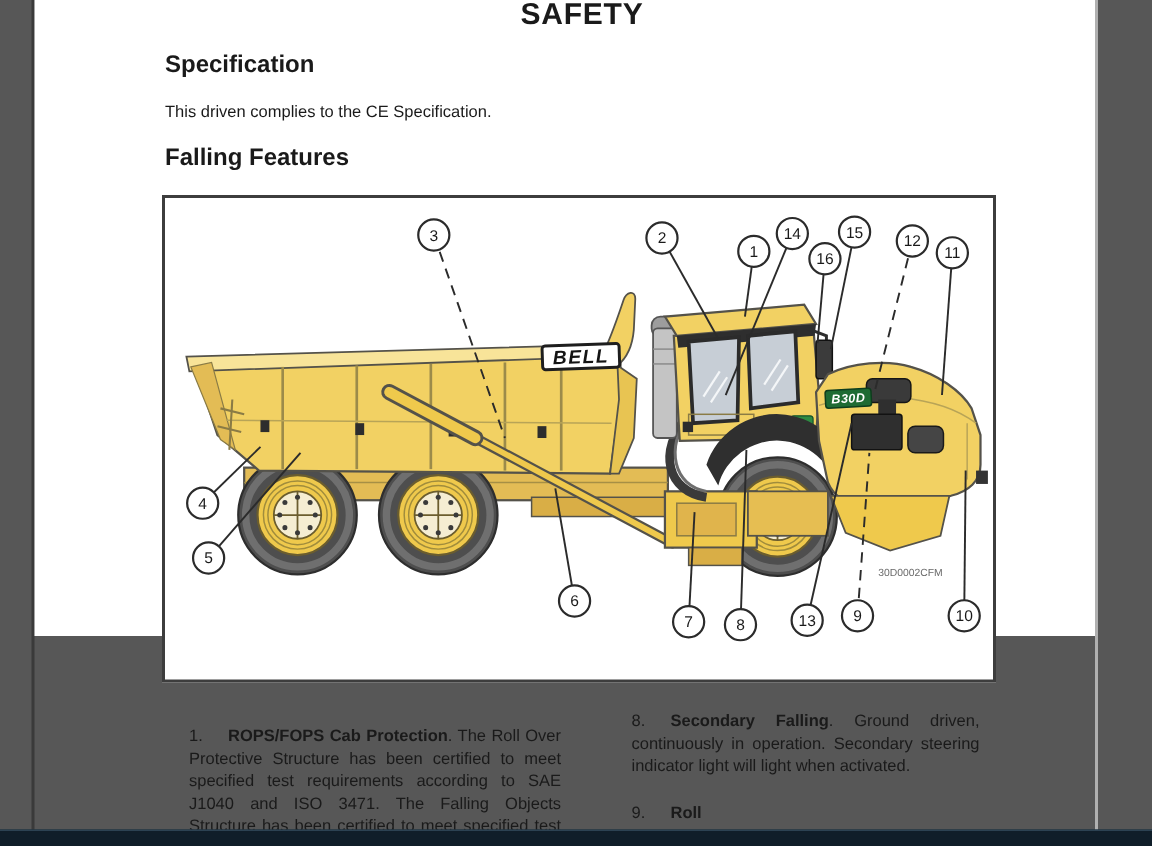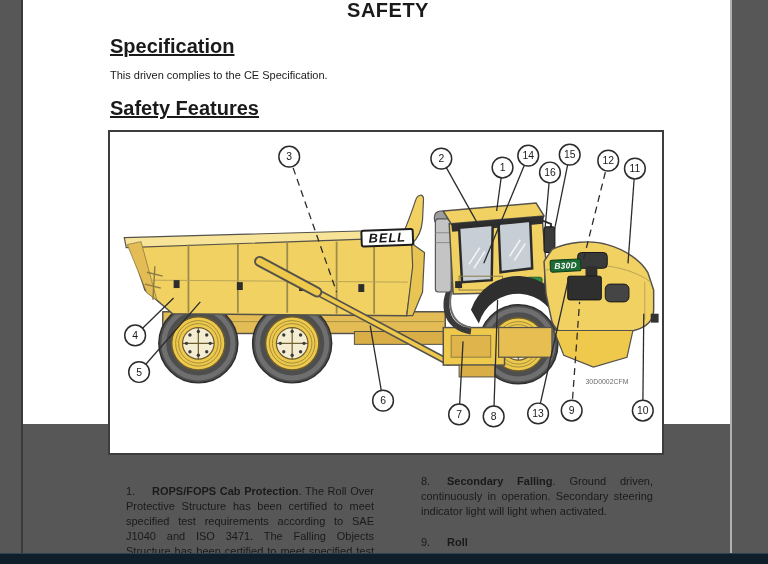--- a/index.html
+++ b/index.html
@@ -14,21 +14,21 @@
   .bar-left { left:0; width:21px; }
   .edge-left { position:absolute; left:21px; top:0; width:2px; height:564px; background:#3a3a3a; }
   .page { position:absolute; left:23px; top:0; width:707px; height:424px; background:#ffffff; }
   .edge-right { position:absolute; left:730px; top:0; width:2px; height:564px; background:#b0b0b0; }
   .bar-right { left:732px; width:36px; }
   .bottom-bar { position:absolute; left:0; top:553px; width:768px; height:11px;
     background:#101e29; border-top:1px solid #2c4252; z-index:20; }
 
   .doc-title { position:absolute; left:10px; top:-1px; width:710px; text-align:center;
     font-size:20px; font-weight:bold; letter-spacing:0.5px; }
-  .h2 { position:absolute; left:87px; font-size:20px; font-weight:bold;text-decoration:underline; }
+  .h2 { position:absolute; left:87px; font-size:16px; font-weight:bold; }
   .h2-spec { top:35px; }
   .h2-feat { top:97px; }
   .intro { position:absolute; left:87px; top:69px; font-size:11px; }
 
   .figure { position:absolute; left:85px; top:130px; width:556px; height:325px;
     border:2px solid #3d3d3d; background:#fff; }
   .figure svg { display:block; width:552px; height:321px; }
 
   .col { position:absolute; font-size:11px; line-height:15px; text-align:justify; }
   .col-left  { left:87px;  top:468px; width:280px; }
@@ -49,21 +49,21 @@
 <body>
 
 <div class="bar bar-left"></div>
 <div class="edge-left"></div>
 
 <div class="page">
   <div class="doc-title">SAFETY</div>
 
   <div class="h2 h2-spec">Specification</div>
   <div class="intro">This driven complies to the CE Specification.</div>
-  <div class="h2 h2-feat">Safety Features</div>
+  <div class="h2 h2-feat">Falling Features</div>
 
   <div class="figure">
     <svg viewBox="0 0 556 325">
       <defs>
         <g id="wheelproto">
           <circle r="40" fill="#4e4e4e" stroke="#2e2e2e" stroke-width="1.5"></circle>
           <circle r="35" fill="none" stroke="#6f6f6f" stroke-width="5"></circle>
           <circle r="27" fill="#EFC94C" stroke="#6b5d2e" stroke-width="1.5"></circle>
           <circle r="23" fill="none" stroke="#a08c3c" stroke-width="1"></circle>
           <circle r="20" fill="none" stroke="#a08c3c" stroke-width="1"></circle>

